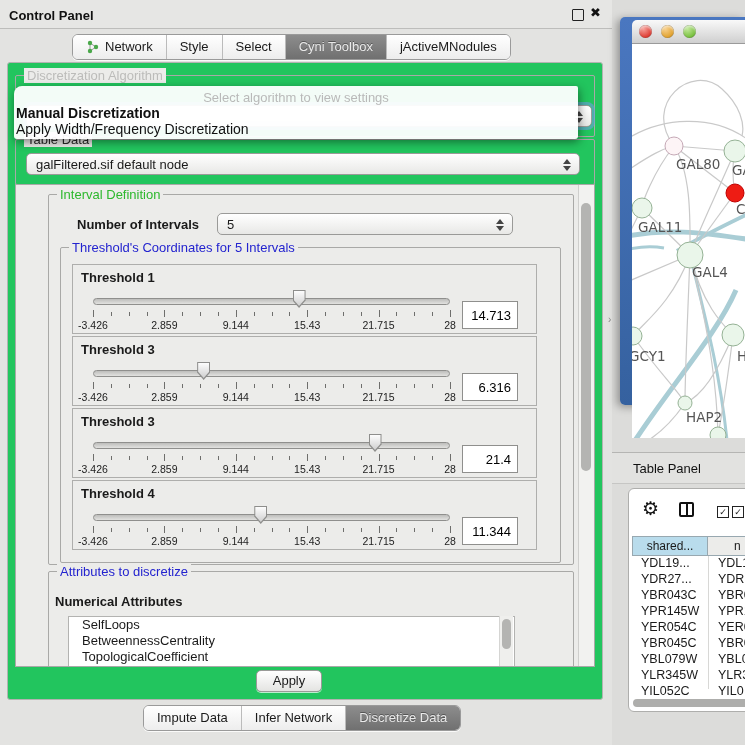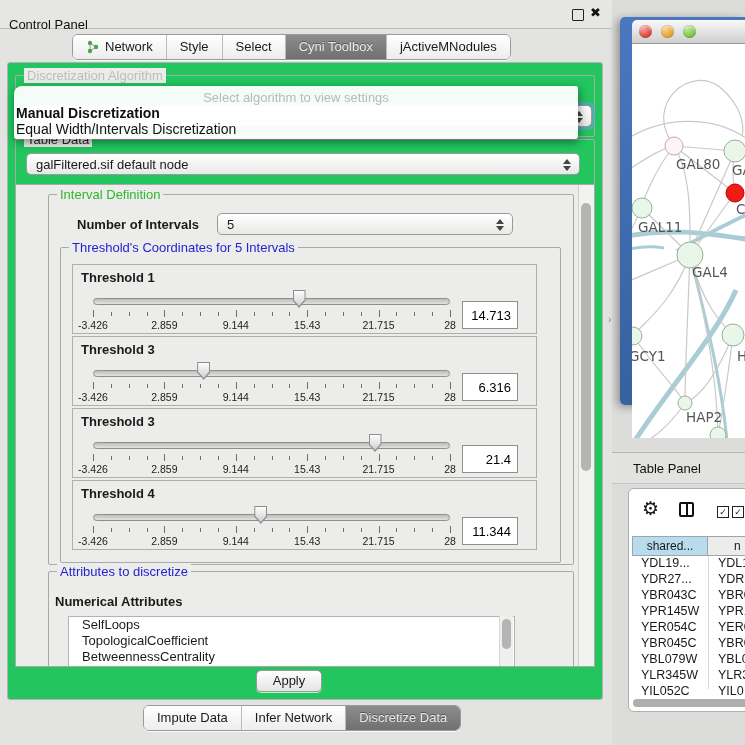--- a/index.html
+++ b/index.html
@@ -4,21 +4,21 @@
 <style>
   html,body{margin:0;padding:0;}
   body{width:745px;height:745px;overflow:hidden;background:#dcdcda;
        font-family:"Liberation Sans","DejaVu Sans",sans-serif;color:#1a1a1a;
        -webkit-font-smoothing:antialiased;}
   #app{position:relative;width:745px;height:745px;}
 
   
   #left-panel{position:absolute;left:0;top:0;width:612px;height:745px;background:#e3e3e1;}
   #titlebar{position:absolute;left:0;top:0;width:612px;height:28px;background:#e6e6e4;border-bottom:1px solid #bdbdbb;}
-  #titlebar .t{position:absolute;left:9px;top:17px;font-size:13px;color:#111;}
+  #titlebar .t{position:absolute;left:9px;top:8px;font-size:13px;color:#111;font-weight:bold;}
   #float-btn{position:absolute;left:572px;top:9px;width:10px;height:10px;border:1.5px solid #222;border-radius:1px;}
   #close-btn{position:absolute;left:590px;top:5px;font-size:13px;font-weight:bold;color:#111;cursor:default;}
 
   .seg{position:absolute;height:24px;display:flex;border:1px solid #9a9a9a;border-radius:6px;overflow:hidden;background:#fff;box-shadow:0 1px 0 rgba(255,255,255,.8);}
   .seg .tab{display:flex;align-items:center;gap:5px;padding:0 13px;font-size:13px;line-height:24px;
             background:linear-gradient(#ffffff,#ededed);border-right:1px solid #bbb;white-space:nowrap;}
   .seg .tab:last-child{border-right:none;}
   .seg .tab.sel{background:linear-gradient(#8d8d8d,#707070);color:#e9e9e9;text-shadow:0 -1px 0 #555;}
   #top-tabs{left:72px;top:34px;}
   #bottom-tabs{left:143px;top:705px;}
@@ -326,22 +326,22 @@
                   </div>
                 </div>
             </div>
           </div>
 
           <div class="group" style="left:32px;top:386px;width:524px;height:120px;">
             <span class="gtitle blue">Attributes to discretize</span>
             <span style="position:absolute;left:6px;top:22px;font-size:13px;font-weight:bold;">Numerical Attributes</span>
             <div id="attr-list">
                 <div class="attr-item">SelfLoops</div>
+                <div class="attr-item">BetweennessCentrality</div>
                 <div class="attr-item">TopologicalCoefficient</div>
-                <div class="attr-item">BetweennessCentrality</div>
               </div>
             <div id="attr-scroll" style="left:450px;top:44px;">
                 <div class="vthumb"></div>
               </div>
           </div>
 
         </div>
         <div id="vscroll">
             <div class="vthumb"></div>
           </div>
@@ -359,21 +359,21 @@
         </div>
       <div class="tab sel">
           <span>Discretize Data</span>
         </div>
     </div>
   </div>
 
   <div id="algo-popup">
     <div class="hint">Select algorithm to view settings</div>
     <div class="opt b">Manual Discretization</div>
-    <div class="opt">Equal Width/Intervals Discretization</div>
+    <div class="opt">Apply Width/Frequency Discretization</div>
   </div>
 
   <div id="divider-handle">›</div>
 
   <div id="netwin">
     <div id="net-titlebar">
       <div class="light red"></div>
       <div class="light yellow"></div>
       <div class="light green"></div>
     </div>

